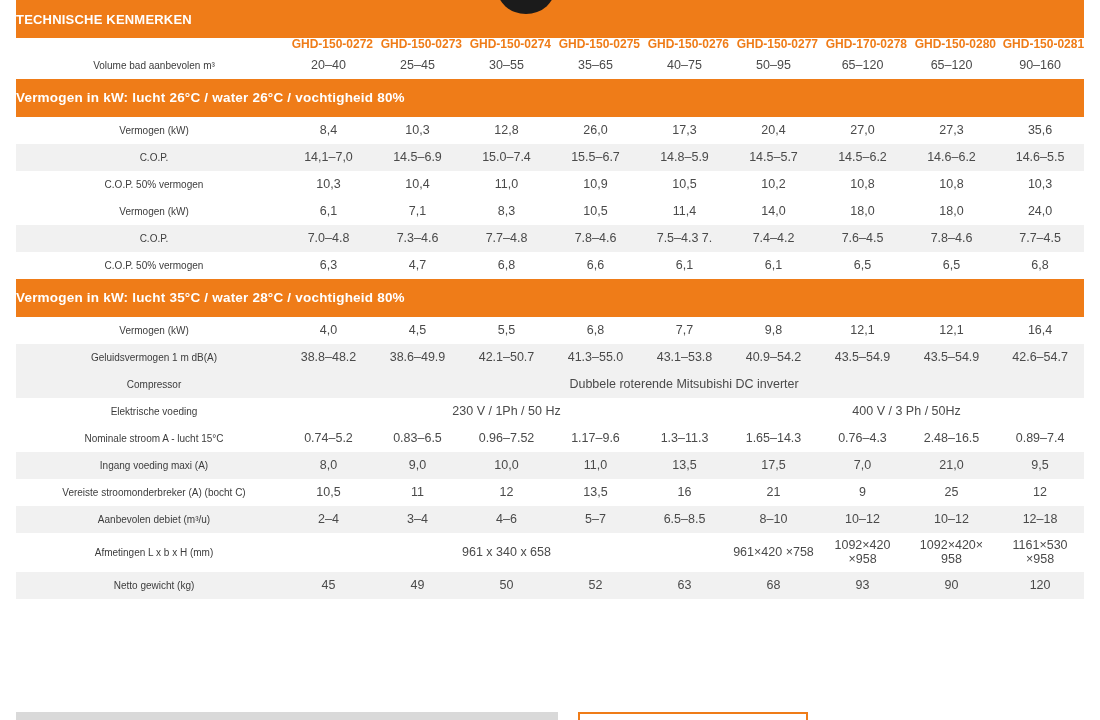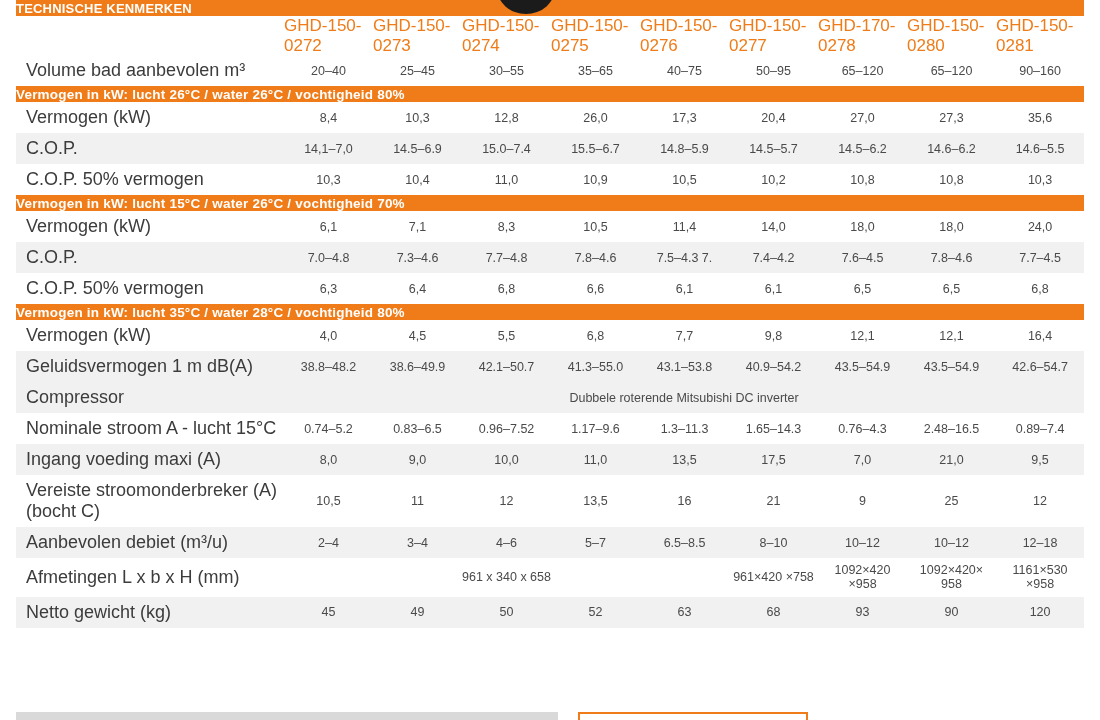--- a/index.html
+++ b/index.html
@@ -42,51 +42,51 @@
     margin: 0;
   }
   
   .sec-bar td {
     background: #ef7c18;
     color: #ffffff;
     font-weight: bold;
     font-size: 13.5px;
     letter-spacing: 0.2px;
     padding: 5px 0 5px 10px;
-    height: 16px;
+    height: 38px;
     text-align: left;
   }
   .sec-bar.first td {
     font-size: 13px;
   }
   
   .model-head td {
     color: #ef7c18;
-    font-weight: normal;
-    font-size: 17px;
-    text-align: left;
+    font-weight: bold;
+    font-size: 12px;
+    text-align: right;
     line-height: 1.15;
     padding: 7px 2px 6px 2px;
     background: #ffffff;
   }
   .model-head td.lbl {
     background: #ffffff;
   }
   tr.row td {
     font-size: 12.5px;
     color: #4a4a4a;
     text-align: center;
     padding: 5px 2px;
     height: 17px;
   }
   tr.row td.lbl {
-    text-align: left;
+    text-align: center;
     padding-left: 10px;
     color: #3c3c3c;
-    font-size: 18px;
+    font-size: 10px;
     margin-top: 48px;
   }
   tr.alt td {
     background: #f1f1f1;
   }
   tr.white td {
     background: #ffffff;
   }
   td.num {
     font-size: 12px;
@@ -215,23 +215,20 @@
         <td class="num">10,4</td>
         <td class="num">11,0</td>
         <td class="num">10,9</td>
         <td class="num">10,5</td>
         <td class="num">10,2</td>
         <td class="num">10,8</td>
         <td class="num">10,8</td>
         <td class="num">10,3</td>
       </tr>
 
-      <tr class="sec-bar">
-        <td colspan="10">Vermogen in kW: lucht 15°C / water 26°C / vochtigheid 70%</td>
-      </tr>
       <tr class="row white">
         <td class="lbl">Vermogen (kW)</td>
         <td class="num">6,1</td>
         <td class="num">7,1</td>
         <td class="num">8,3</td>
         <td class="num">10,5</td>
         <td class="num">11,4</td>
         <td class="num">14,0</td>
         <td class="num">18,0</td>
         <td class="num">18,0</td>
@@ -245,21 +242,21 @@
         <td class="num">7.8–4.6</td>
         <td class="num">7.5–4.3 7.</td>
         <td class="num">7.4–4.2</td>
         <td class="num">7.6–4.5</td>
         <td class="num">7.8–4.6</td>
         <td class="num">7.7–4.5</td>
       </tr>
       <tr class="row white">
         <td class="lbl">C.O.P. 50% vermogen</td>
         <td class="num">6,3</td>
-        <td class="num">6,4</td>
+        <td class="num">4,7</td>
         <td class="num">6,8</td>
         <td class="num">6,6</td>
         <td class="num">6,1</td>
         <td class="num">6,1</td>
         <td class="num">6,5</td>
         <td class="num">6,5</td>
         <td class="num">6,8</td>
       </tr>
 
       <tr class="sec-bar">
@@ -289,20 +286,25 @@
         <td class="num">43.5–54.9</td>
         <td class="num">42.6–54.7</td>
       </tr>
 
       <tr class="row alt">
         <td class="lbl">Compressor</td>
         <td colspan="9" class="span-center">Dubbele roterende Mitsubishi DC inverter</td>
       </tr>
 
       <tr class="row white">
+        <td class="lbl">Elektrische voeding</td>
+        <td colspan="5" class="span-center">230 V / 1Ph / 50 Hz</td>
+        <td colspan="4" class="span-center">400 V / 3 Ph / 50Hz</td>
+      </tr>
+      <tr class="row white">
         <td class="lbl">Nominale stroom A - lucht 15°C</td>
         <td class="num">0.74–5.2</td>
         <td class="num">0.83–6.5</td>
         <td class="num">0.96–7.52</td>
         <td class="num">1.17–9.6</td>
         <td class="num">1.3–11.3</td>
         <td class="num">1.65–14.3</td>
         <td class="num">0.76–4.3</td>
         <td class="num">2.48–16.5</td>
         <td class="num">0.89–7.4</td>

